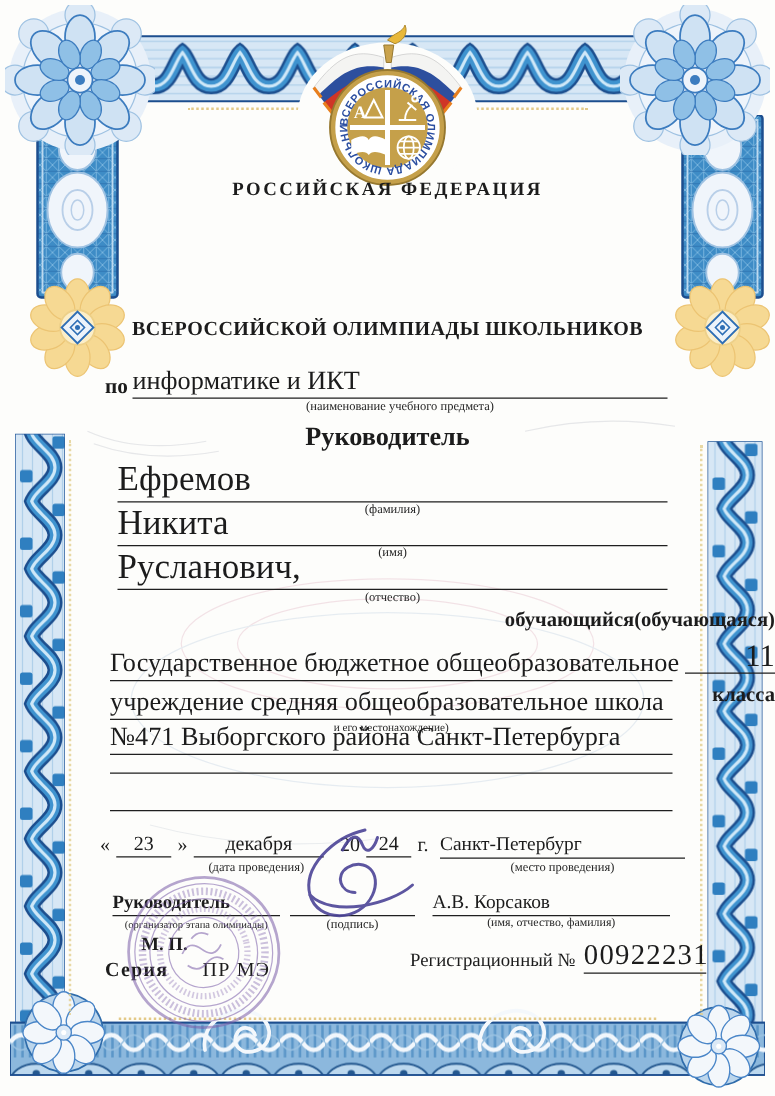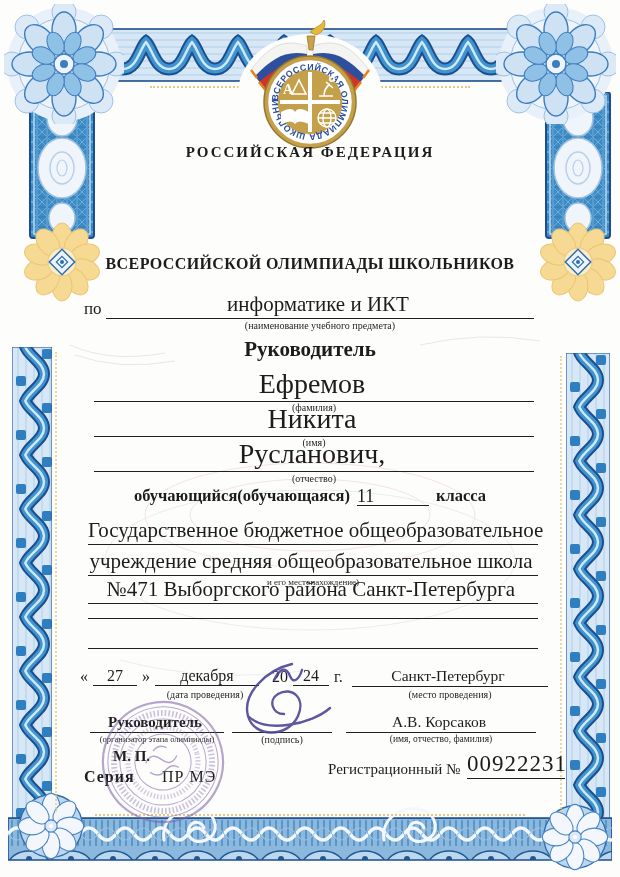--- a/index.html
+++ b/index.html
@@ -8,33 +8,33 @@
   .abs{position:absolute;}
   svg{position:absolute;display:block;}
   .ctr{left:0;right:0;text-align:center;}
   .country{top:144px;font-size:15px;font-weight:bold;letter-spacing:2px;}
   .title{top:156px;font-family:"DejaVu Serif","Liberation Serif",serif;font-size:76px;line-height:1;
          font-weight:bold;letter-spacing:12px;color:#2f6db8;
          -webkit-text-stroke:2px #1b4b86;text-shadow:2px 2px 0 rgba(27,75,134,.30);}
   .sub1{top:237px;font-size:16px;font-weight:bold;letter-spacing:.4px;}
   .sub2{top:255px;font-size:16px;font-weight:bold;letter-spacing:.4px;}
   .fld{position:absolute;border-bottom:1.3px solid #1f1f1f;}
-  .fld .v{position:absolute;left:0;right:4px;bottom:1px;text-align:center;white-space:nowrap;}
+  .fld .v{position:absolute;left:0;right:4px;bottom:1px;text-align:left;white-space:nowrap;}
   .cap{position:absolute;font-size:10px;color:#262626;text-align:center;white-space:nowrap;}
   .cap-s{font-size:9px;}
   .v-subject{font-size:21px;}
   .v-name{font-size:28px;}
   .v-school{font-size:21px;}
   .v-sm{font-size:15.5px;}
   .v-reg{font-size:23px;letter-spacing:1px;}
-  .lbl-po{top:299px;left:84px;font-size:17px;font-weight:normal;}
+  .lbl-po{top:299px;left:84px;font-size:17px;font-weight:bold;}
   .award{top:337px;font-size:21px;font-weight:bold;}
-  .grade-row{top:486px;left:0;right:0;display:flex;justify-content:center;align-items:flex-end;gap:7px;}
+  .grade-row{top:486px;left:0;right:0;display:flex;justify-content:center;align-items:flex-end;gap:7px;flex-direction:column;}
   .grade-lbl{font-size:16.5px;font-weight:bold;}
-  .grade-val{width:72px;border-bottom:1.3px solid #1f1f1f;text-align:left;font-size:18px;line-height:1;}
+  .grade-val{width:72px;border-bottom:1.3px solid #1f1f1f;text-align:right;font-size:25px;line-height:1;}
   .rule{position:absolute;border-top:1.3px solid #1f1f1f;height:0;}
   .date-row{top:662px;left:80px;display:flex;align-items:flex-end;gap:5px;font-size:16px;height:24px;}
   .date-box{border-bottom:1.3px solid #1f1f1f;text-align:center;font-size:16px;}
   .dot-gold{position:absolute;border-top:2px dotted #dfc175;height:0;opacity:.85;}
   .dot-gold-v{position:absolute;border-left:2px dotted #e4cf8f;width:0;opacity:.8;}
   .mp{top:748px;left:113px;font-size:15px;font-weight:bold;}
   .series-lbl{top:768px;left:84px;font-size:16px;font-weight:bold;letter-spacing:1px;}
   .series-val{top:768px;left:162px;font-size:16px;font-weight:normal;letter-spacing:1px;}
   .reg-lbl{top:761px;left:328px;font-size:15px;}
   .head-lbl{font-size:15px;font-weight:bold;}
@@ -311,21 +311,21 @@
 
   <div class="fld" style="left:88px;right:82px;top:576px;height:27px">
     <div class="v v-school">№471 Выборгского района Санкт-Петербурга</div>
   </div>
 
   <div class="rule" style="left:88px;right:82px;top:618px"></div>
   <div class="rule" style="left:88px;right:82px;top:648px"></div>
 
   <div class="abs date-row">
     <span>«</span>
-    <span class="date-box" style="width:44px">27</span>
+    <span class="date-box" style="width:44px">23</span>
     <span>»</span>
     <span class="date-box" style="width:104px">декабря</span>
     <span style="margin-left:8px">20</span>
     <span class="date-box" style="width:36px">24</span>
     <span>г.</span>
   </div>
   <div class="cap" style="left:115px;width:180px;top:689px">(дата проведения)</div>
 
   <div class="fld" style="left:352px;width:196px;top:662px;height:24px">
     <div class="v v-sm">Санкт-Петербург</div>

